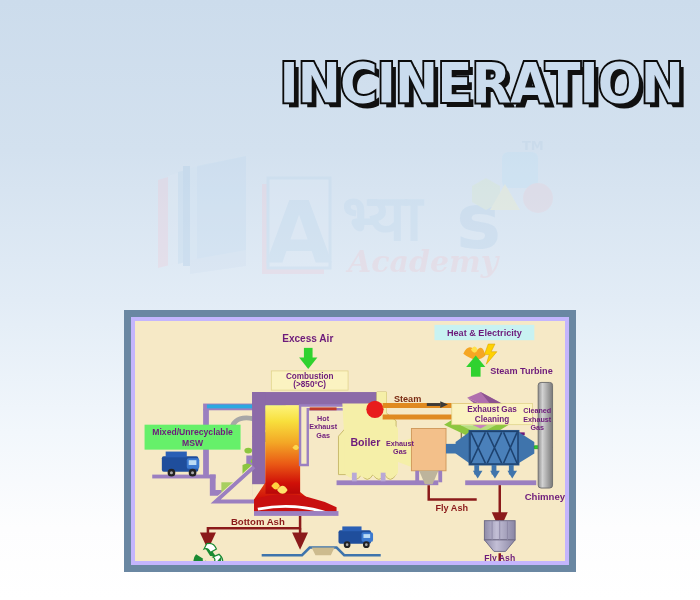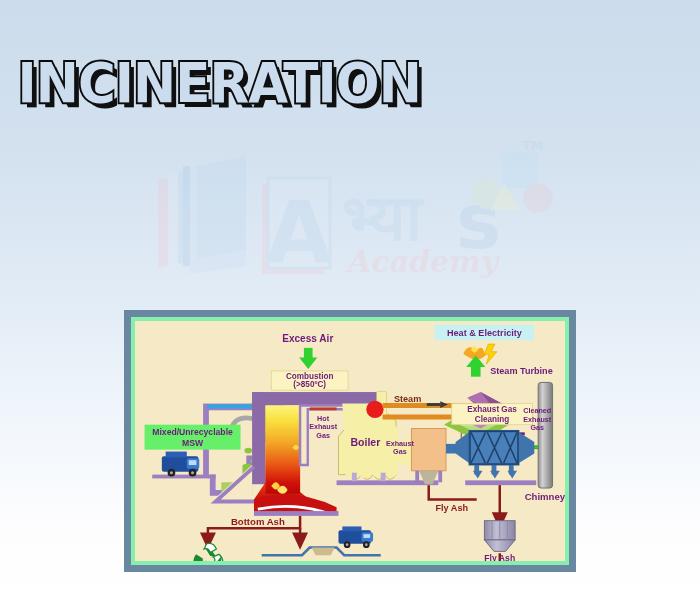--- a/index.html
+++ b/index.html
@@ -5,21 +5,21 @@
 <style>
   * { box-sizing: border-box; }
   html, body { margin:0; padding:0; }
   body {
     width:700px; height:600px; overflow:hidden; position:relative;
     font-family:"Liberation Sans", sans-serif;
     background: linear-gradient(to bottom, #ccdcec 0%, #d3e1ef 25%, #e2ecf6 50%, #f2f7fc 72%, #fdfdfe 88%, #ffffff 100%);
   }
 
   
-  #title-wrap { position:absolute; left:0; top:55px; width:700px; text-align:left; }
+  #title-wrap { position:absolute; left:0; top:55px; width:700px; text-align:right; }
   #page-title {
     display:inline-block;
     font-family:"DejaVu Sans", sans-serif;
     font-weight:bold;
     font-size:56px;
     line-height:1;
     letter-spacing:-1px;
     transform:scaleX(0.92);
     color:#cadcee;
     -webkit-text-stroke:4px #0a0a0a;
@@ -29,21 +29,21 @@
 
   
   #watermark { position:absolute; left:150px; top:140px; width:410px; height:160px; opacity:.30; pointer-events:none; }
   #watermark svg { display:block; }
 
   
   #diagram-frame {
     position:absolute; left:124px; top:310px; width:452px; height:262px;
     background:#6a87a2; padding:7px;
   }
-  #diagram-inner { width:100%; height:100%; background:#86efac; padding:4px; }
+  #diagram-inner { width:100%; height:100%; background:#c4b5fd; padding:4px; }
   #diagram-canvas { position:relative; width:100%; height:100%; background:#f6e9c6; overflow:hidden; }
   #diagram-canvas svg { display:block; width:100%; height:100%; }
 
   .lbl { font-family:"Liberation Sans", sans-serif; font-weight:bold; }
 </style>
 </head>
 <body>
 
 <div id="title-wrap">
   <span id="page-title">INCINERATION</span>

